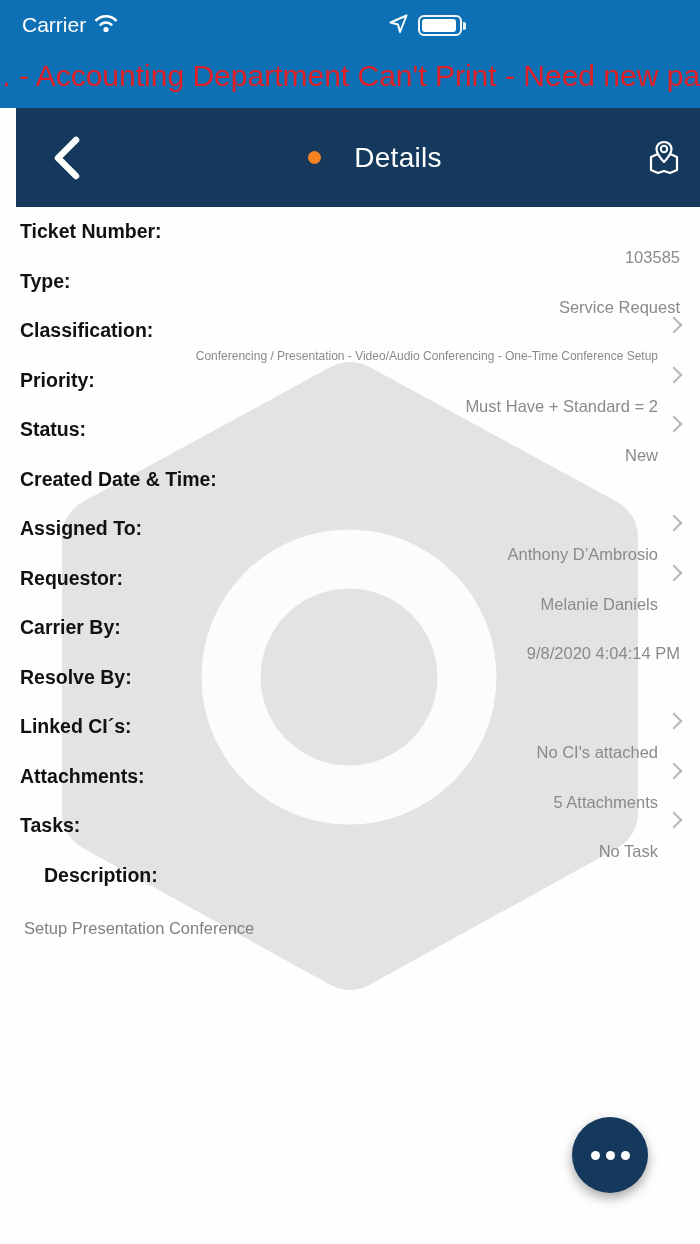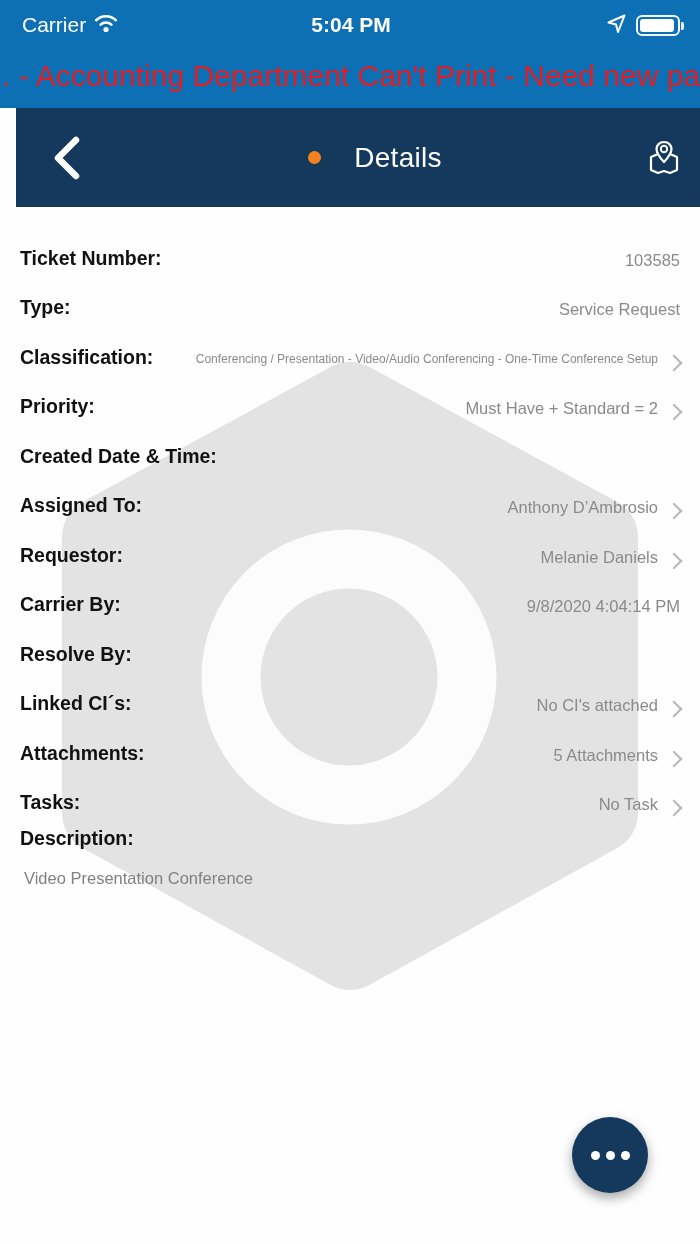--- a/index.html
+++ b/index.html
@@ -28,27 +28,27 @@
     background:conic-gradient(from -30deg,#f5821f 0 60deg,#fdb913 0 120deg,#72bf44 0 180deg,#29aae2 0 240deg,#ec1a8d 0 300deg,#e8212e 0 360deg);}
   .logo-hex .ring{position:absolute;left:50%;top:50%;width:25px;height:25px;margin:-12.5px 0 0 -12.5px;
     border-radius:50%;border:6.5px solid #14395c;background:#f5821f;box-sizing:border-box;}
   .nav-title{color:#fff;font-size:28px;letter-spacing:.3px;}
   .map-btn{position:absolute;right:30px;top:0;height:99px;display:flex;align-items:center;cursor:pointer;}
 
   
   .content{position:absolute;top:207px;left:0;width:700px;bottom:0;background:#fefefe;}
   .watermark{position:absolute;left:0;top:0;width:700px;height:1037px;pointer-events:none;}
   .rows{position:relative;padding:13px 20px 0 20px;}
-  .row{display:flex;align-items:flex-end;height:49.5px;}
+  .row{display:flex;align-items:flex-start;height:49.5px;}
   .row-label{font-size:19.5px;font-weight:700;color:#111;white-space:nowrap;}
-  .row-value{flex:1;text-align:right;font-size:16.5px;color:#8a8a8a;}
+  .row-value{flex:1;text-align:right;font-size:16.5px;color:#8a8a8a;margin-top:28px;}
   .row-value.small{font-size:12px;line-height:19px;max-width:470px;margin-left:auto;flex:initial;}
   .chev{width:10px;height:10px;border-top:2px solid #b7b7b7;border-right:2px solid #b7b7b7;
     transform:rotate(45deg);margin-left:10px;flex:none;}
-  .desc-label-row{display:flex;align-items:center;height:48px;}
+  .desc-label-row{display:flex;height:48px;margin-left:24px;}
   .desc-value{font-size:16.5px;color:#808080;padding-left:4px;margin-top:7px;}
 
   
   .fab{position:absolute;left:572px;top:1117px;width:76px;height:76px;border-radius:50%;
     background:#14395c;box-shadow:0 5px 12px rgba(0,0,0,.35);display:flex;align-items:center;justify-content:center;gap:6px;cursor:pointer;}
   .fab .dot{width:9px;height:9px;border-radius:50%;background:#fff;}
 </style>
 </head>
 <body>
 
@@ -59,21 +59,20 @@
       <div class="carrier-group">
         <span class="carrier-label">Carrier</span>
         <span>
           <svg width="26" height="20" viewBox="0 0 26 20" fill="none">
             <circle cx="13" cy="16.5" r="2.6" fill="#fff"></circle>
             <path d="M7.6 11.6 A8 8 0 0 1 18.4 11.6" stroke="#fff" stroke-width="2.6" stroke-linecap="round"></path>
             <path d="M3.2 7.2 A14 14 0 0 1 22.8 7.2" stroke="#fff" stroke-width="2.6" stroke-linecap="round"></path>
           </svg>
         </span>
       </div>
-      <div class="status-time">5:04 PM</div>
       <div class="status-right">
         <span>
           <svg width="23" height="23" viewBox="0 0 23 23" fill="none">
             <path d="M19.5 3.5 L3.5 10.5 L11 12.5 L13 20 Z" stroke="#fff" stroke-width="2" stroke-linejoin="round"></path>
           </svg>
         </span>
         <span class="battery">
           <span class="level"></span>
             <span class="nub"></span>
         </span>
@@ -127,20 +126,25 @@
         <span class="row-value small">Conferencing / Presentation - Video/Audio Conferencing - One-Time Conference Setup</span>
         <span class="chev"></span>
       </div>
 
       <div class="row">
         <span class="row-label">Priority:</span>
         <span class="row-value">Must Have + Standard = 2</span>
         <span class="chev"></span>
       </div>
 
+      <div class="row">
+        <span class="row-label">Status:</span>
+        <span class="row-value">New</span>
+        <span class="chev"></span>
+      </div>
 
       <div class="row">
         <span class="row-label">Created Date &amp; Time:</span>
       </div>
 
       <div class="row">
         <span class="row-label">Assigned To:</span>
         <span class="row-value">Anthony D’Ambrosio</span>
         <span class="chev"></span>
       </div>
@@ -174,21 +178,21 @@
 
       <div class="row">
         <span class="row-label">Tasks:</span>
         <span class="row-value">No Task</span>
         <span class="chev"></span>
       </div>
 
       <div class="desc-label-row">
         <span class="row-label">Description:</span>
       </div>
-      <div class="desc-value">Video Presentation Conference</div>
+      <div class="desc-value">Setup Presentation Conference</div>
 
     </div>
   </div>
 
   <div class="fab">
     <span class="dot"></span>
     <span class="dot"></span>
     <span class="dot"></span>
   </div>
 

